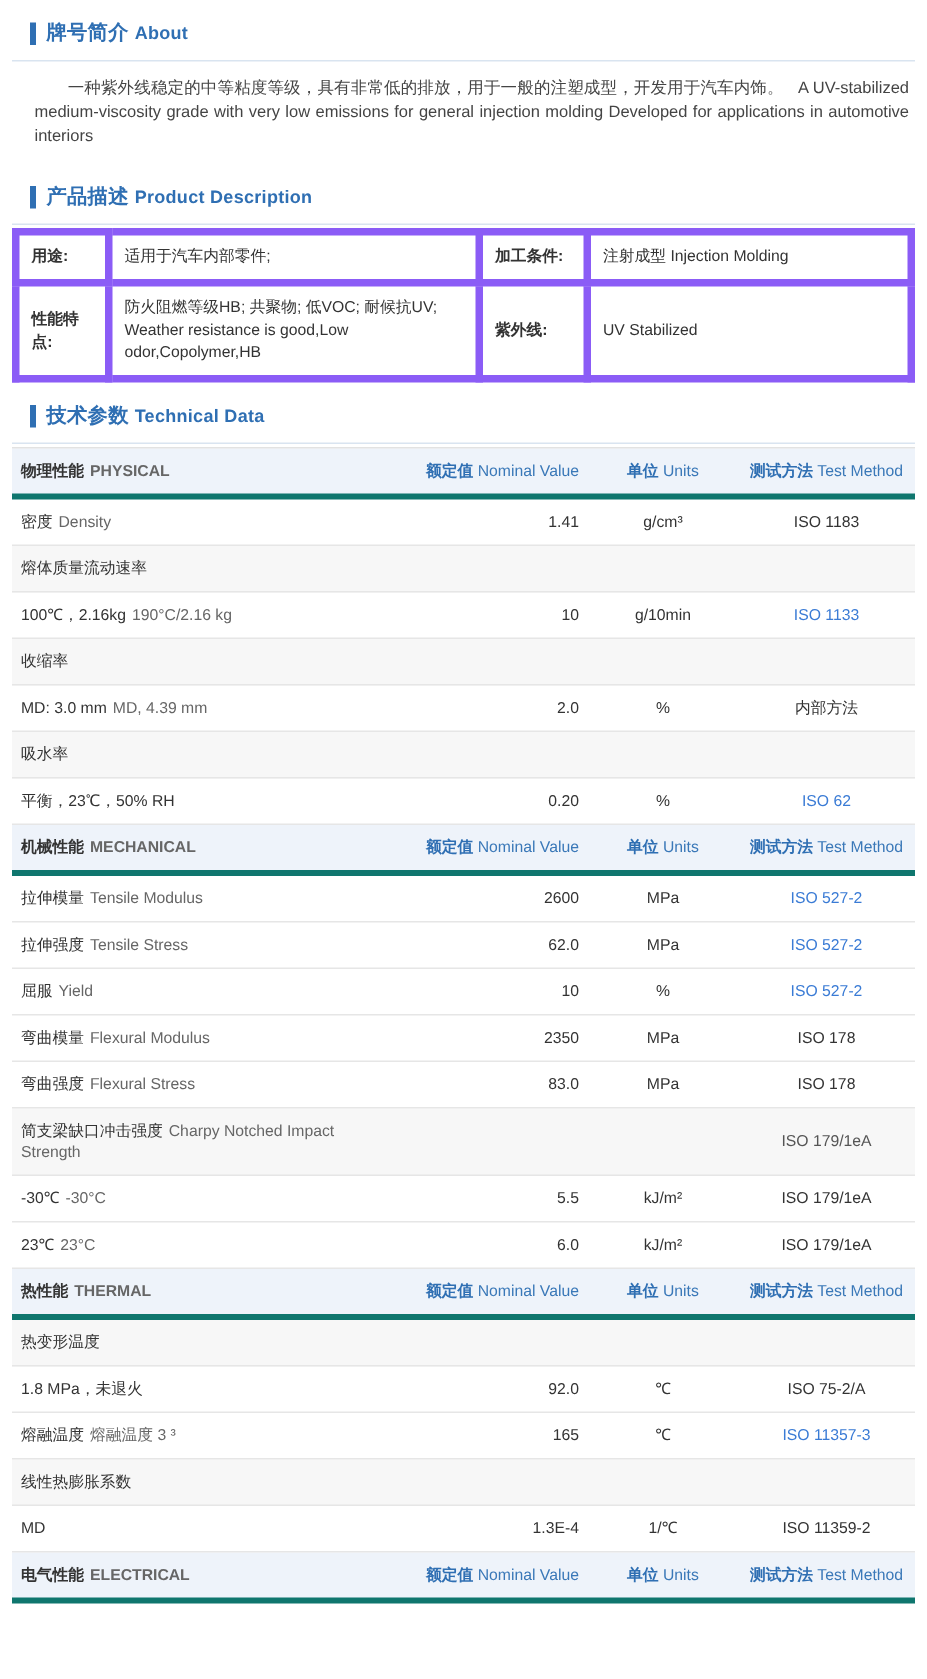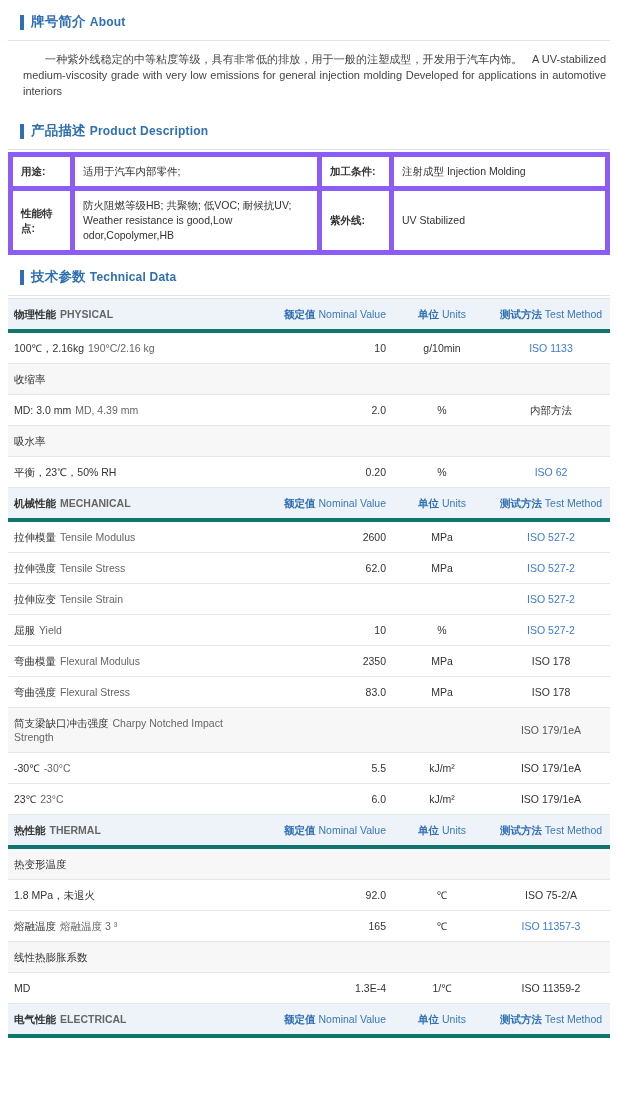--- a/index.html
+++ b/index.html
@@ -170,20 +170,32 @@
 
   <table class="tech-table">
     <tbody id="tech-body">
         <tr class="group">
           <td class="c-prop"><span class="prop-cn">物理性能</span><span class="prop-en">PHYSICAL</span></td>
           <td class="c-val"><span>额定值</span> <span class="en">Nominal Value</span></td>
           <td class="c-unit"><span>单位</span> <span class="en">Units</span></td>
           <td class="c-meth"><span>测试方法</span> <span class="en">Test Method</span></td>
         </tr>
         <tr>
+          <td class="c-prop"><span class="prop-cn">密度</span><span class="prop-en">Density</span></td>
+          <td class="c-val">1.41</td>
+          <td class="c-unit">g/cm³</td>
+          <td class="c-meth meth">ISO 1183</td>
+        </tr>
+        <tr class="sub">
+          <td class="c-prop"><span class="prop-cn">熔体质量流动速率</span></td>
+          <td class="c-val"></td>
+          <td class="c-unit"></td>
+          <td class="c-meth meth"></td>
+        </tr>
+        <tr>
           <td class="c-prop"><span class="prop-cn">100℃，2.16kg</span><span class="prop-en">190°C/2.16 kg</span></td>
           <td class="c-val">10</td>
           <td class="c-unit">g/10min</td>
           <td class="c-meth"><span class="link">ISO 1133</span></td>
         </tr>
         <tr class="sub">
           <td class="c-prop"><span class="prop-cn">收缩率</span></td>
           <td class="c-val"></td>
           <td class="c-unit"></td>
           <td class="c-meth meth"></td>
@@ -218,26 +230,20 @@
           <td class="c-unit">MPa</td>
           <td class="c-meth"><span class="link">ISO 527-2</span></td>
         </tr>
         <tr>
           <td class="c-prop"><span class="prop-cn">拉伸强度</span><span class="prop-en">Tensile Stress</span></td>
           <td class="c-val">62.0</td>
           <td class="c-unit">MPa</td>
           <td class="c-meth"><span class="link">ISO 527-2</span></td>
         </tr>
         <tr>
-          <td class="c-prop"><span class="prop-cn">拉伸应变</span><span class="prop-en">Tensile Strain</span></td>
-          <td class="c-val"></td>
-          <td class="c-unit"></td>
-          <td class="c-meth"><span class="link">ISO 527-2</span></td>
-        </tr>
-        <tr>
           <td class="c-prop"><span class="prop-cn">屈服</span><span class="prop-en">Yield</span></td>
           <td class="c-val">10</td>
           <td class="c-unit">%</td>
           <td class="c-meth"><span class="link">ISO 527-2</span></td>
         </tr>
         <tr>
           <td class="c-prop"><span class="prop-cn">弯曲模量</span><span class="prop-en">Flexural Modulus</span></td>
           <td class="c-val">2350</td>
           <td class="c-unit">MPa</td>
           <td class="c-meth meth">ISO 178</td>

